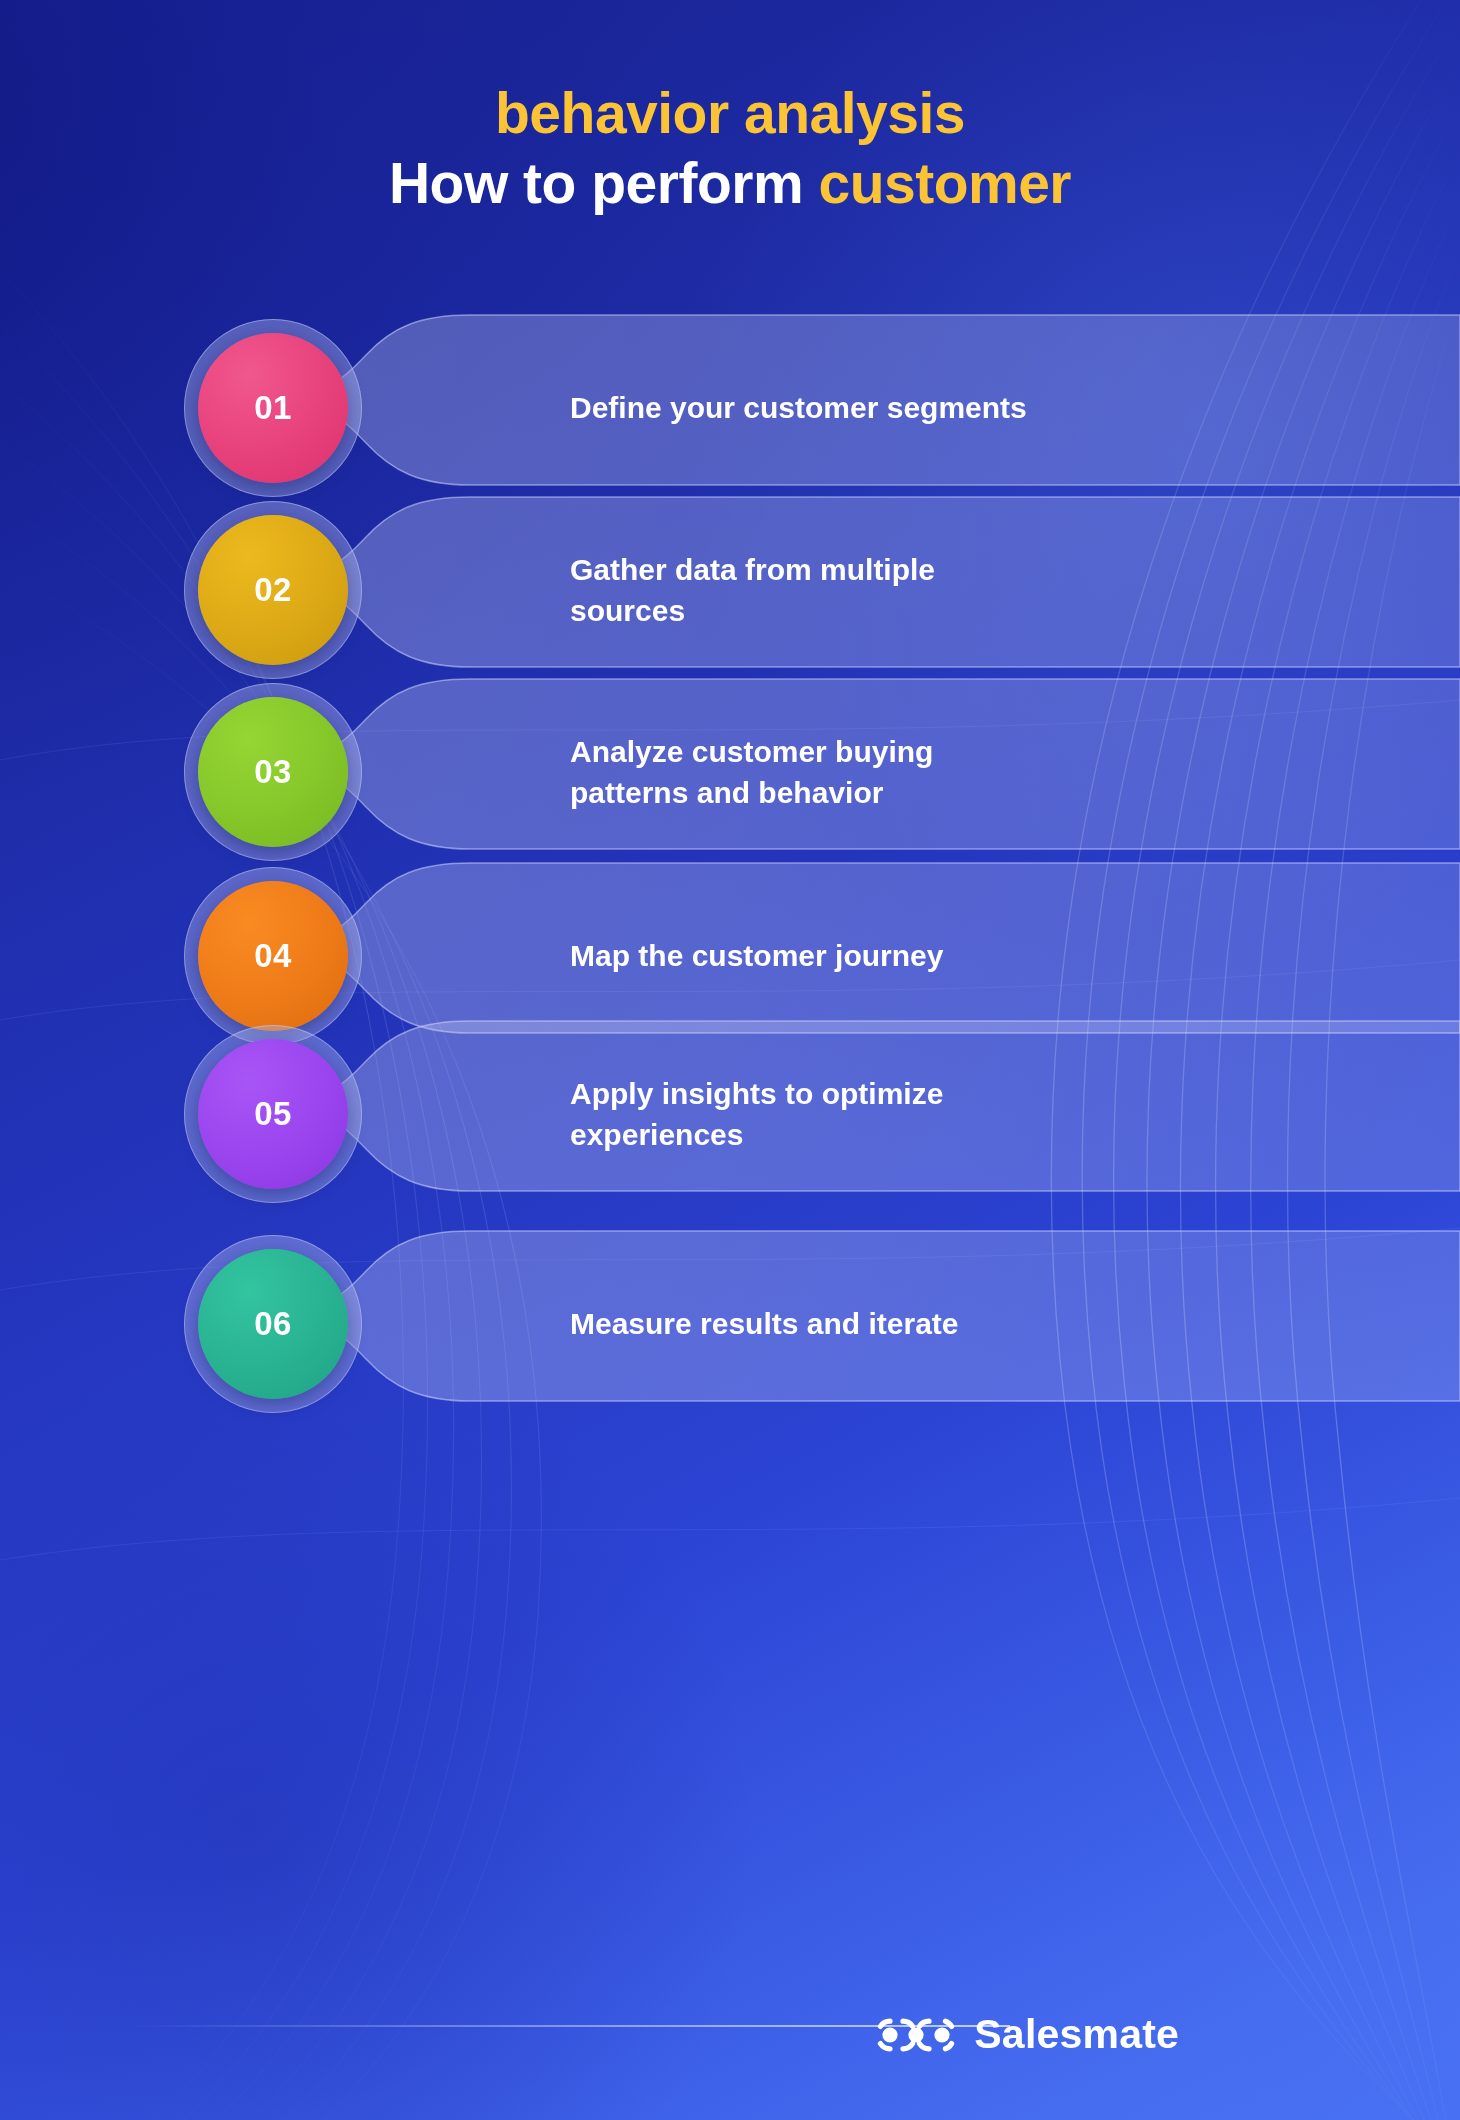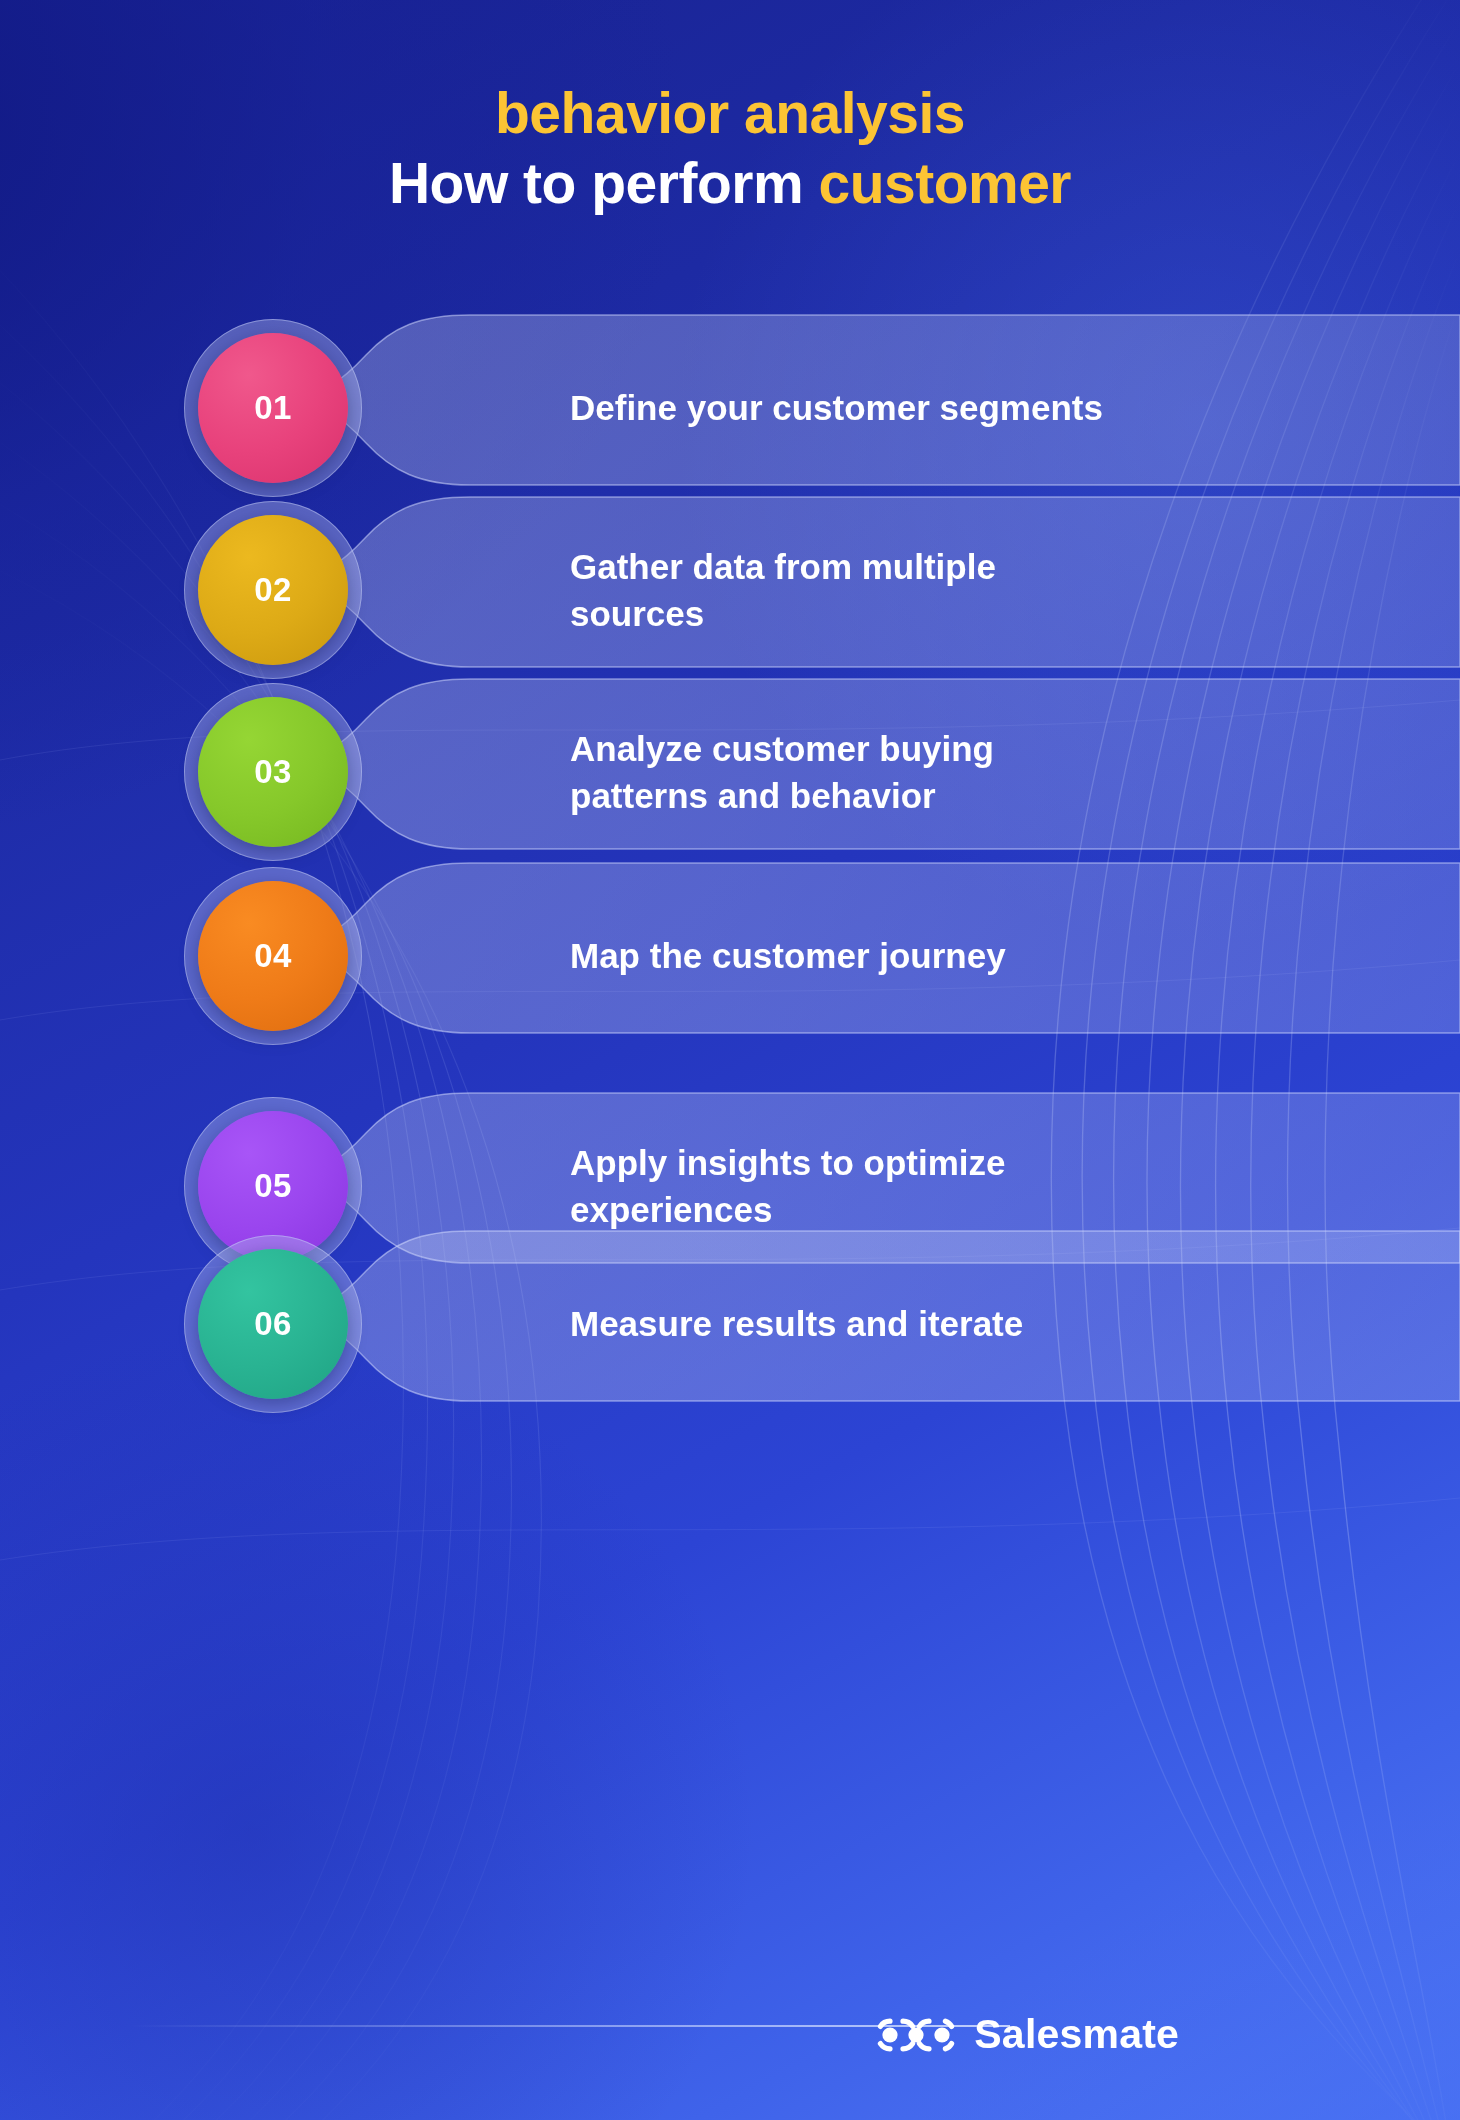--- a/index.html
+++ b/index.html
@@ -67,21 +67,21 @@
     display:flex; align-items:center; justify-content:center;
     box-shadow:0 6px 18px rgba(8,14,70,0.35);
   }
   .circle-num {
     position:relative; color:#ffffff; font-size:33px; font-weight:600;
     letter-spacing:0.5px; z-index:2;
   }
   .step-text {
     position:absolute; top:50%; transform:translateY(-50%);
     left:570px; width:700px;
-    color:#ffffff; font-size:35px; font-weight:600; line-height:1.35;
+    color:#ffffff; font-size:30px; font-weight:600; line-height:1.35;
     z-index:4; white-space:pre-line;
   }
 
   
   .footer { position:absolute; left:0; bottom:0; width:1245px; height:180px; z-index:7; }
   .footer-rule {
     position:absolute; left:130px; bottom:93px; width:880px; height:2px;
     background:linear-gradient(90deg, rgba(190,205,255,0.0) 0%, rgba(205,218,255,0.55) 55%, rgba(215,226,255,0.85) 100%);
   }
   .brand {
@@ -220,21 +220,21 @@
           <path d="M 300,100 C 268,94 250,88 232,80 C 250,104 250,126 232,150 C 252,140 272,116 300,108 Z" fill="rgba(176,184,236,0.38)"></path>
         </svg>
         <div class="circle-wrap">
           <div class="circle-ring"></div>
           <div class="circle-core" style="background: radial-gradient(circle at 34% 28%, rgb(249, 139, 34) 0%, rgb(239, 123, 24) 52%, rgb(221, 108, 14) 100%);">
             <span class="circle-num">04</span>
           </div>
         </div>
         <div class="step-text">Map the customer journey</div>
       </div>
-      <div class="step" style="top: 1071px; text-decoration: underline;">
+      <div class="step" style="top: 999px; text-decoration: underline;">
         <svg class="step-svg" viewBox="0 0 1460 230" preserveAspectRatio="none">
           <defs>
             <linearGradient id="bgrad4" x1="0" y1="0" x2="1" y2="0">
               <stop offset="0%" stop-color="#c2c9f2" stop-opacity="0.34"></stop>
               <stop offset="38%" stop-color="#ccd3f7" stop-opacity="0.30"></stop>
               <stop offset="100%" stop-color="#dfe6ff" stop-opacity="0.20"></stop>
             </linearGradient>
           </defs>
           <path d="M 1460,22 L 470,22 C 420,22 392,34 366,62 C 340,90 318,104 290,106 C 318,108 340,122 366,150 C 392,178 420,192 470,192 L 1460,192 Z" fill="url(#bgrad4)" stroke="rgba(213,220,255,0.52)" stroke-width="1.4"></path>
           <path d="M 300,100 C 268,94 250,88 232,80 C 250,104 250,126 232,150 C 252,140 272,116 300,108 Z" fill="rgba(176,184,236,0.38)"></path>

